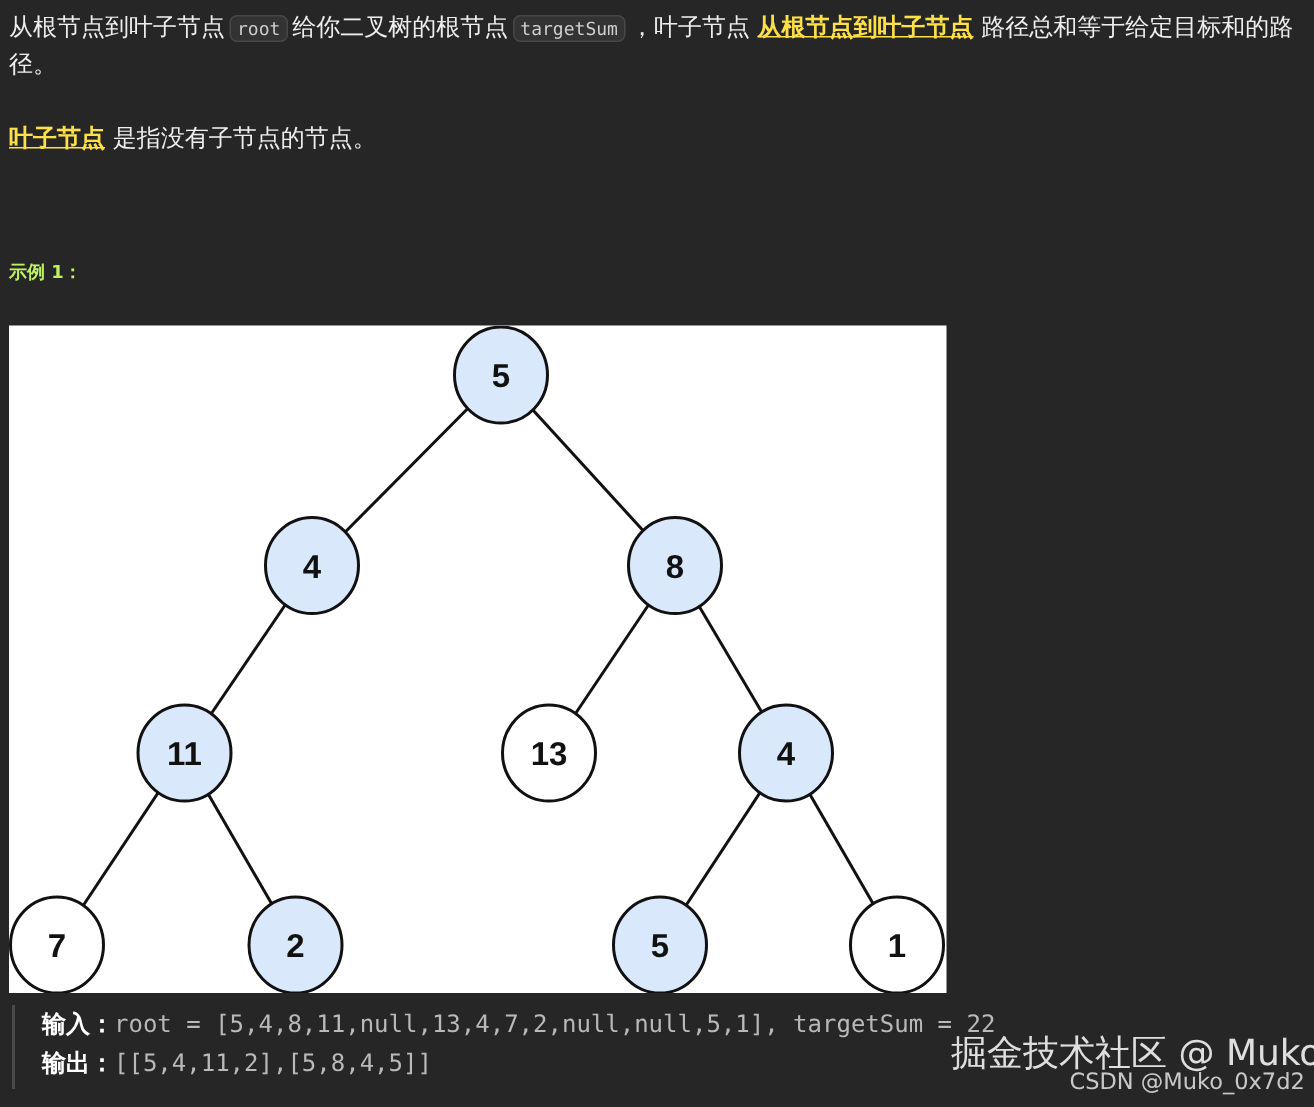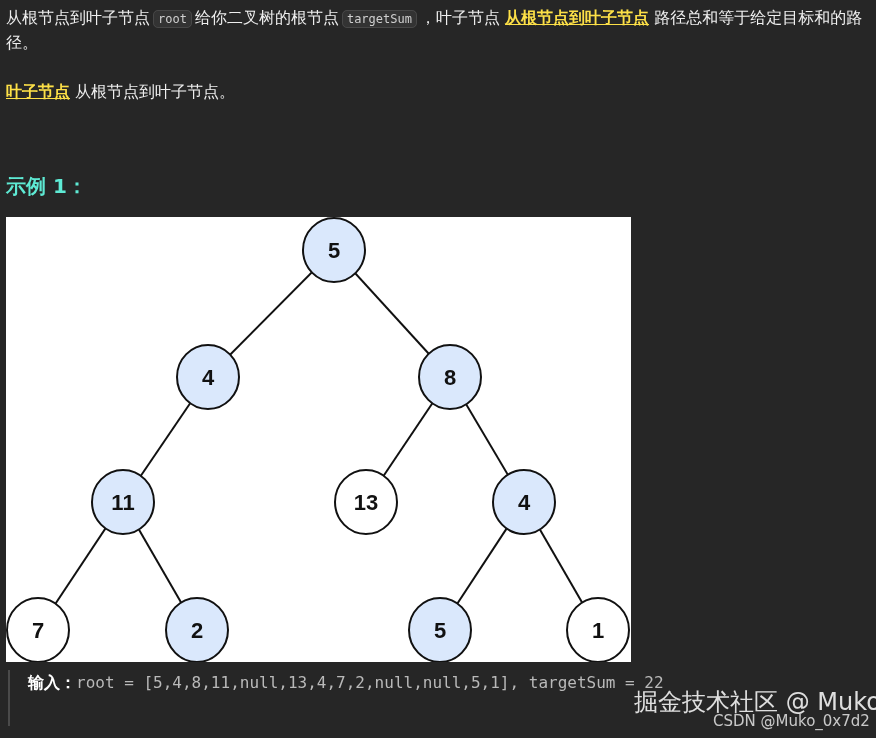--- a/index.html
+++ b/index.html
@@ -11,40 +11,40 @@
   }
   .p1 { position:absolute; left:6px; top:6px; width:860px; font-size:16px; line-height:24px; color:#eeeeee; }
   .code {
     font-family:"DejaVu Sans Mono","Liberation Mono",monospace;
     font-size:12px; color:#cfcfcf;
     background:#333333; border:1px solid #474747; border-radius:5px;
     padding:1px 4px; margin:0 3px;
   }
   b { color:#fde047; font-weight:bold;text-decoration:underline; }
   .p2 { position:absolute; left:6px; top:80px; font-size:16px; line-height:24px; color:#eeeeee; }
-  .ex-title { position:absolute; left:6px; top:173px; font-size:20px; font-weight:bold; color:#5eead4; }
+  .ex-title { position:absolute; left:6px; top:173px; font-size:12px; font-weight:bold; color:#bef264; }
   .figure { position:absolute; left:6px; top:217px; width:625px; height:445px; background:#ffffff; overflow:hidden; }
   .figure svg { display:block; }
   .node-label { font-family:"Liberation Sans","DejaVu Sans",sans-serif; font-weight:bold; font-size:22px; fill:#111; }
   .quote {
     position:absolute; left:8px; top:670px; height:56px;
     border-left:2px solid #4a4a4a; padding-left:18px;
     font-size:16px; line-height:26px;
   }
   .quote .lbl { font-weight:bold; color:#ffffff; }
   .quote .val { font-family:"DejaVu Sans Mono","Liberation Mono",monospace; color:#b9b9b9; font-size:16px; }
   .wm1 { position:absolute; left:602px; top:686px; font-size:24px; color:rgba(255,255,255,0.85); white-space:nowrap;margin-left:32px; }
   .wm2 { position:absolute; left:713px; top:712px; font-size:15px; color:rgba(255,255,255,0.75); white-space:nowrap;text-align:center; }
 </style>
 </head>
 <body>
 
 <div class="p1"><span>从根节点到叶子节点</span><code class="code">root</code><span>给你二叉树的根节点</span><code class="code">targetSum</code><span>，叶子节点</span> <b>从根节点到叶子节点</b> <span>路径总和等于给定目标和的路径。</span></div>
 
-<div class="p2"><b>叶子节点</b> <span>从根节点到叶子节点。</span></div>
+<div class="p2"><b>叶子节点</b> <span>是指没有子节点的节点。</span></div>
 
 <div class="ex-title">示例 1：</div>
 
 <div class="figure">
   <svg width="625" height="445" viewBox="0 0 625 445">
     <g stroke="#111" stroke-width="2">
       <line x1="328" y1="33" x2="202" y2="160"></line>
       <line x1="328" y1="33" x2="444" y2="160"></line>
       <line x1="202" y1="160" x2="117" y2="285"></line>
       <line x1="444" y1="160" x2="360" y2="285"></line>
@@ -94,16 +94,17 @@
       <g>
           <ellipse cx="592" cy="413" rx="31" ry="32" fill="#ffffff"></ellipse>
           <text class="node-label" x="592" y="421" text-anchor="middle" stroke="none">1</text>
         </g>
     </g>
   </svg>
 </div>
 
 <div class="quote">
   <div><span class="lbl">输入：</span><span class="val">root = [5,4,8,11,null,13,4,7,2,null,null,5,1], targetSum = 22</span></div>
+  <div><span class="lbl">输出：</span><span class="val">[[5,4,11,2],[5,8,4,5]]</span></div>
 </div>
 
 <div class="wm1">掘金技术社区 @ Muko</div>
 <div class="wm2">CSDN @Muko_0x7d2</div>
 
 </body></html>

